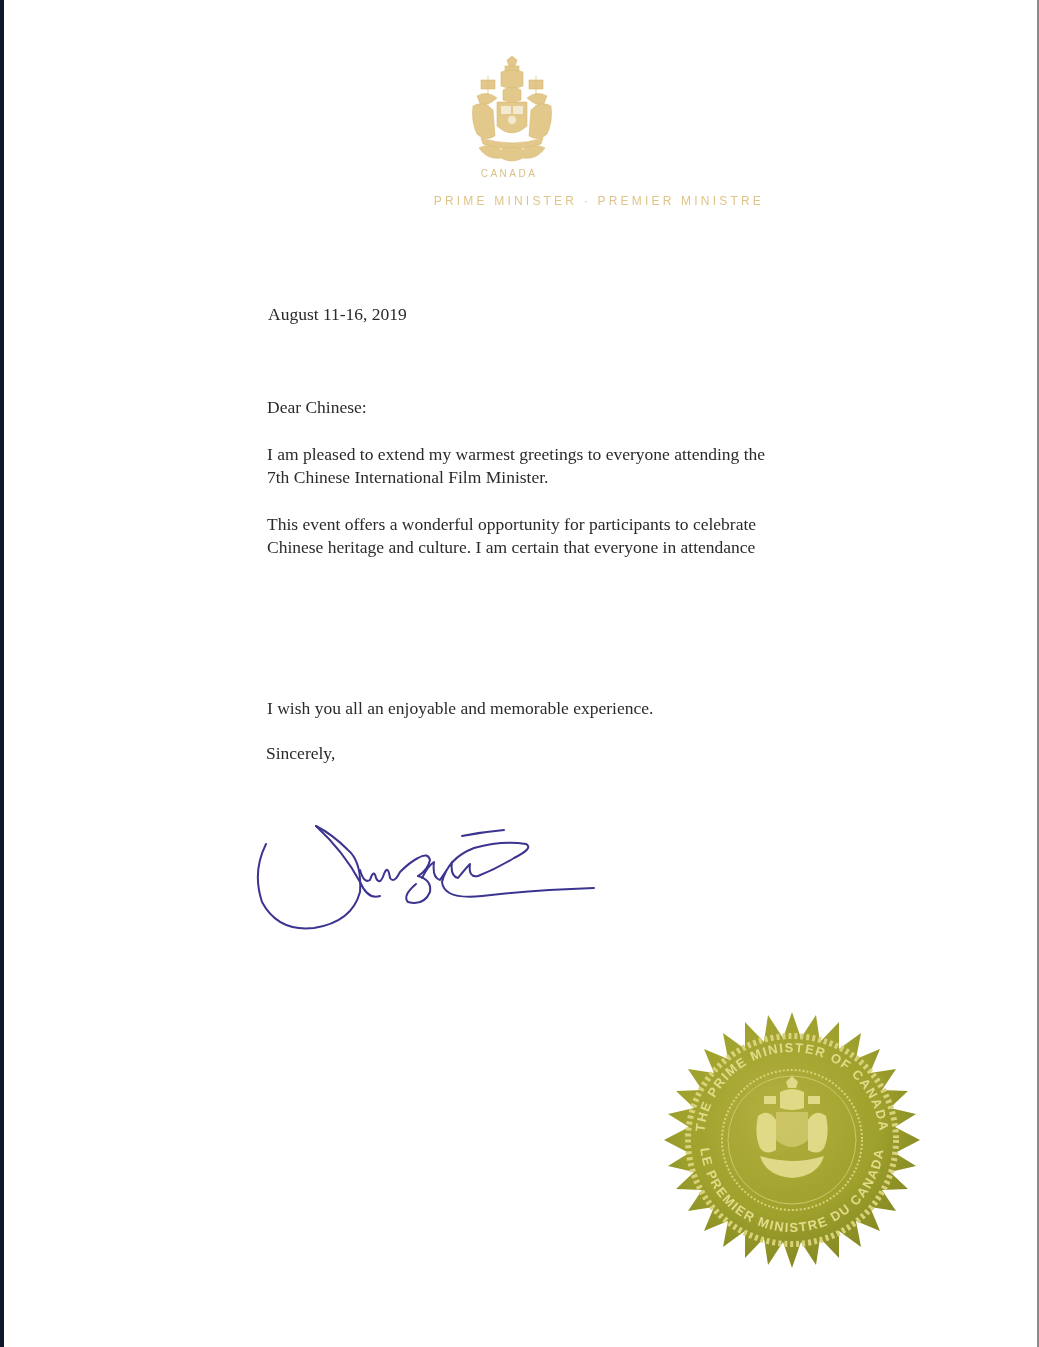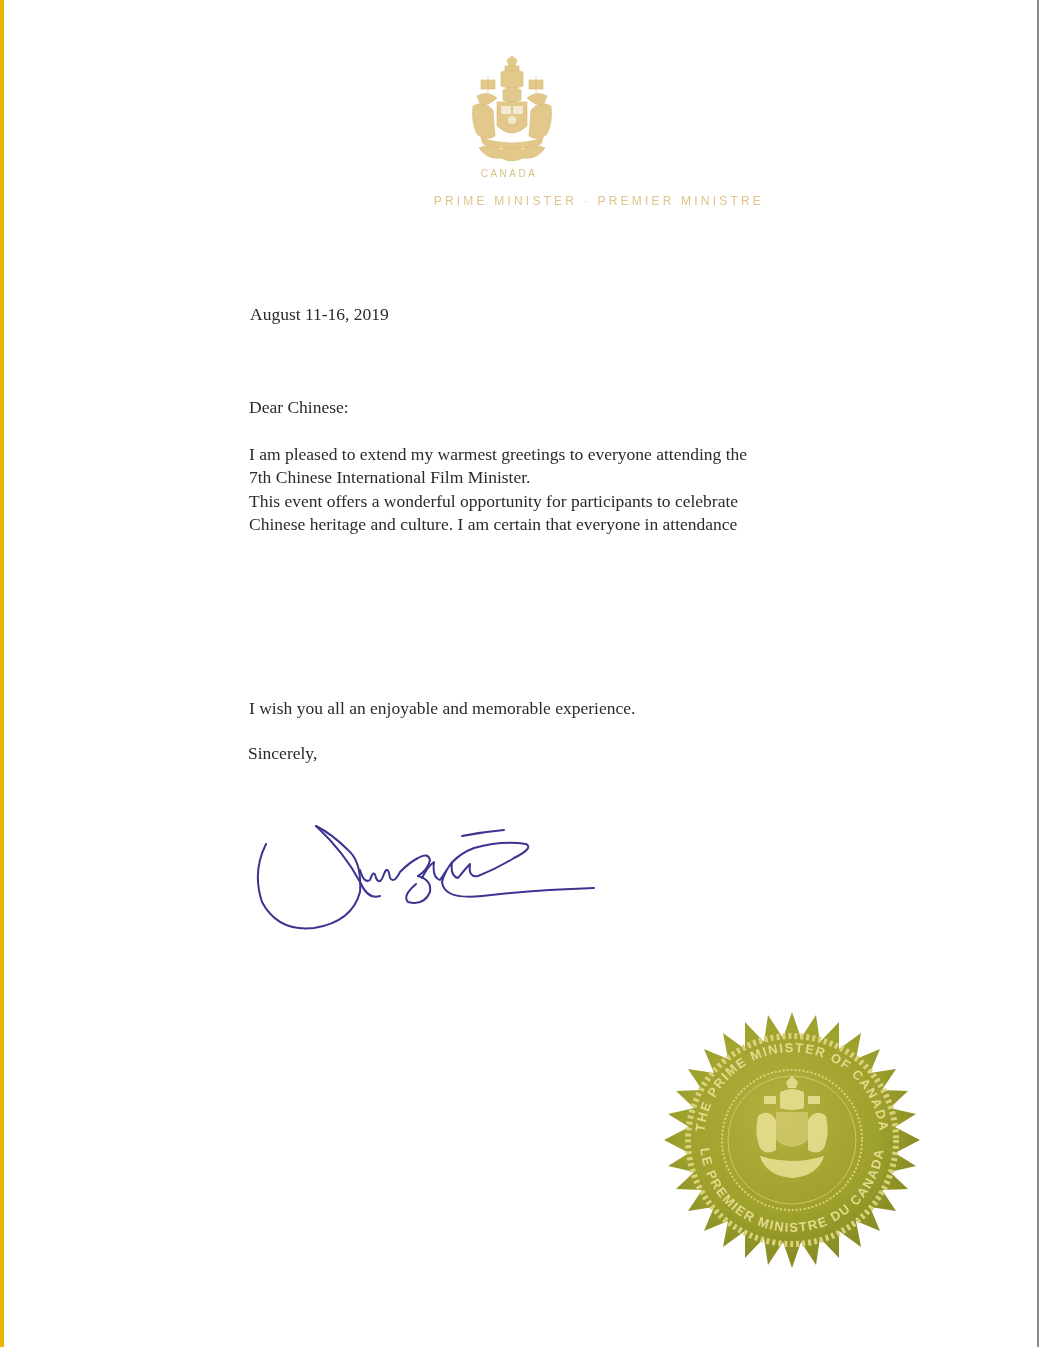--- a/index.html
+++ b/index.html
@@ -9,21 +9,21 @@
       height: 1347px;
       overflow: hidden;
       background: #ffffff;
     }
     .page {
       position: relative;
       width: 1039px;
       height: 1347px;
       background: #ffffff;
       box-sizing: border-box;
-      border-left: 4px solid #eab308;
+      border-left: 4px solid #0f172a;
       border-right: 2px solid #8a8a8a;
     }
     .crest {
       position: absolute;
       left: 463px;
       top: 56px;
       width: 90px;
       height: 112px;
     }
     .crest-label {
@@ -48,26 +48,27 @@
       letter-spacing: 3.2px;
       color: #dfc48a;
       white-space: nowrap;
     }
     .body-text {
       position: absolute;
       font-family: "Liberation Serif", serif;
       font-size: 17.5px;
       color: #2a2a2a;
       line-height: 23px;
+      margin-left: 18px;
     }
     .date { left: 246px; top: 303px; }
     .salutation { left: 245px; top: 396px; }
     .para { left: 245px; width: 560px; }
     .p1 { top: 443px; }
-    .p2 { top: 490px; }
+    .p2 { top: 513px; }
     .p3 { top: 605px; }
     .p4 { top: 697px; }
     .closing { left: 244px; top: 742px; }
     .para span { display: block; white-space: nowrap; }
     .signature {
       position: absolute;
       left: 248px;
       top: 822px;
       width: 350px;
       height: 112px;

